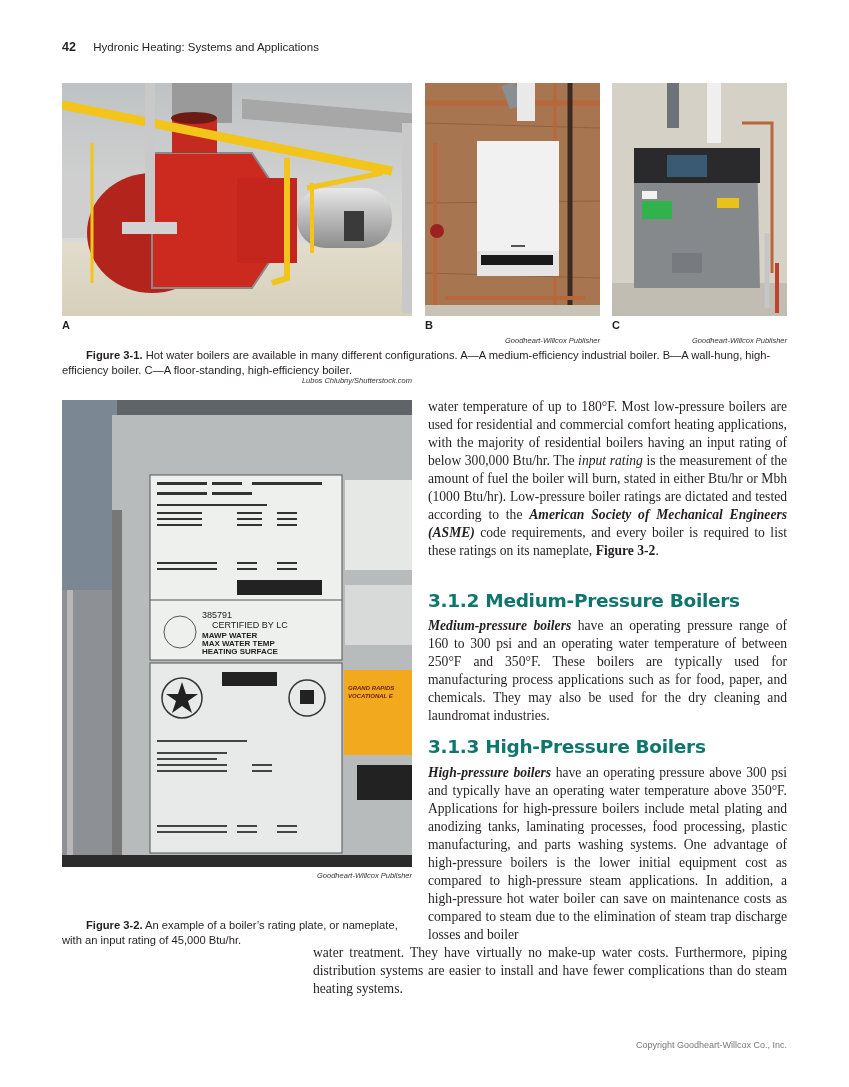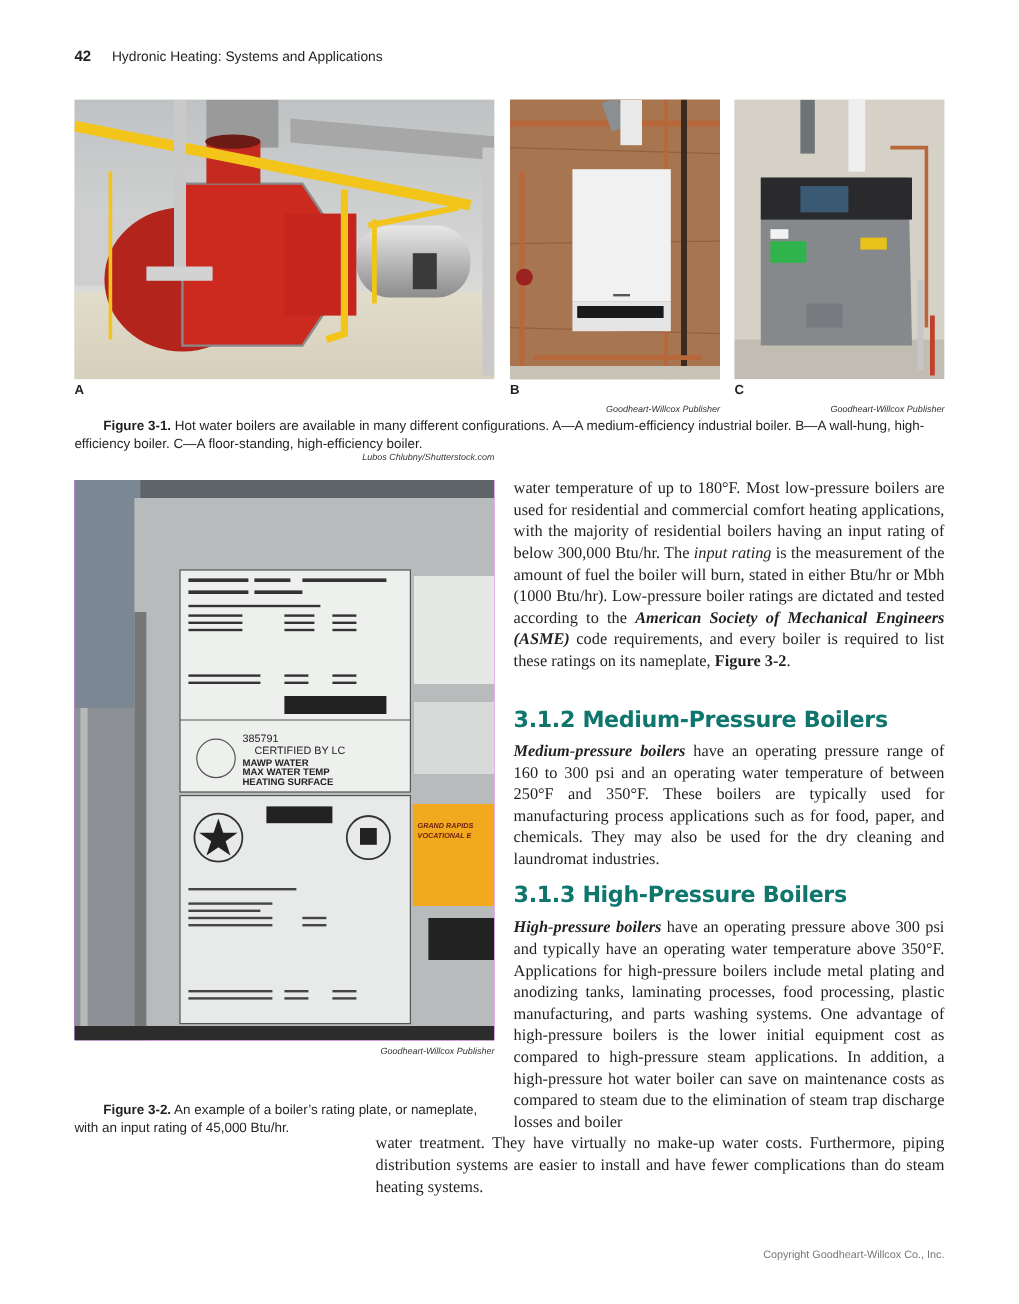--- a/index.html
+++ b/index.html
@@ -119,21 +119,21 @@
     <path d="M165 180 L165 230" stroke="#c0402b" stroke-width="4"></path>
   </svg>
 </div>
 <div class="fig-letter" style="left:612px; top:319px;">C</div>
 <div class="credit" style="left:612px; top:336px; width:175px;">Goodheart-Willcox Publisher</div>
 
 <div class="caption" style="left:62px; top:348px; width:730px;">
   <b>Figure 3-1.</b><span> Hot water boilers are available in many different configurations. A—A medium-efficiency industrial boiler. B—A wall-hung, high-efficiency boiler. C—A floor-standing, high-efficiency boiler.</span>
 </div>
 
-<div class="photo" style="left:62px; top:400px; width:350px; height:467px; background:#d946ef;">
+<div class="photo" style="left:62px; top:400px; width:350px; height:467px; background:#86efac;">
   <svg width="350" height="467" viewBox="0 0 350 467">
     <rect width="350" height="467" fill="#5e6468"></rect>
     <rect x="0" y="0" width="55" height="467" fill="#7b8792"></rect>
     <rect x="0" y="190" width="50" height="277" fill="#8d9095"></rect>
     <rect x="5" y="190" width="6" height="277" fill="#b8b8b8"></rect>
     <rect x="50" y="15" width="300" height="452" fill="#b8bbbc"></rect>
     <rect x="50" y="110" width="10" height="357" fill="#777"></rect>
 
     <rect x="88" y="75" width="192" height="185" fill="#eef0ee" stroke="#555" stroke-width="1"></rect>
     <line x1="88" y1="200" x2="280" y2="200" stroke="#555" stroke-width="1"></line>

